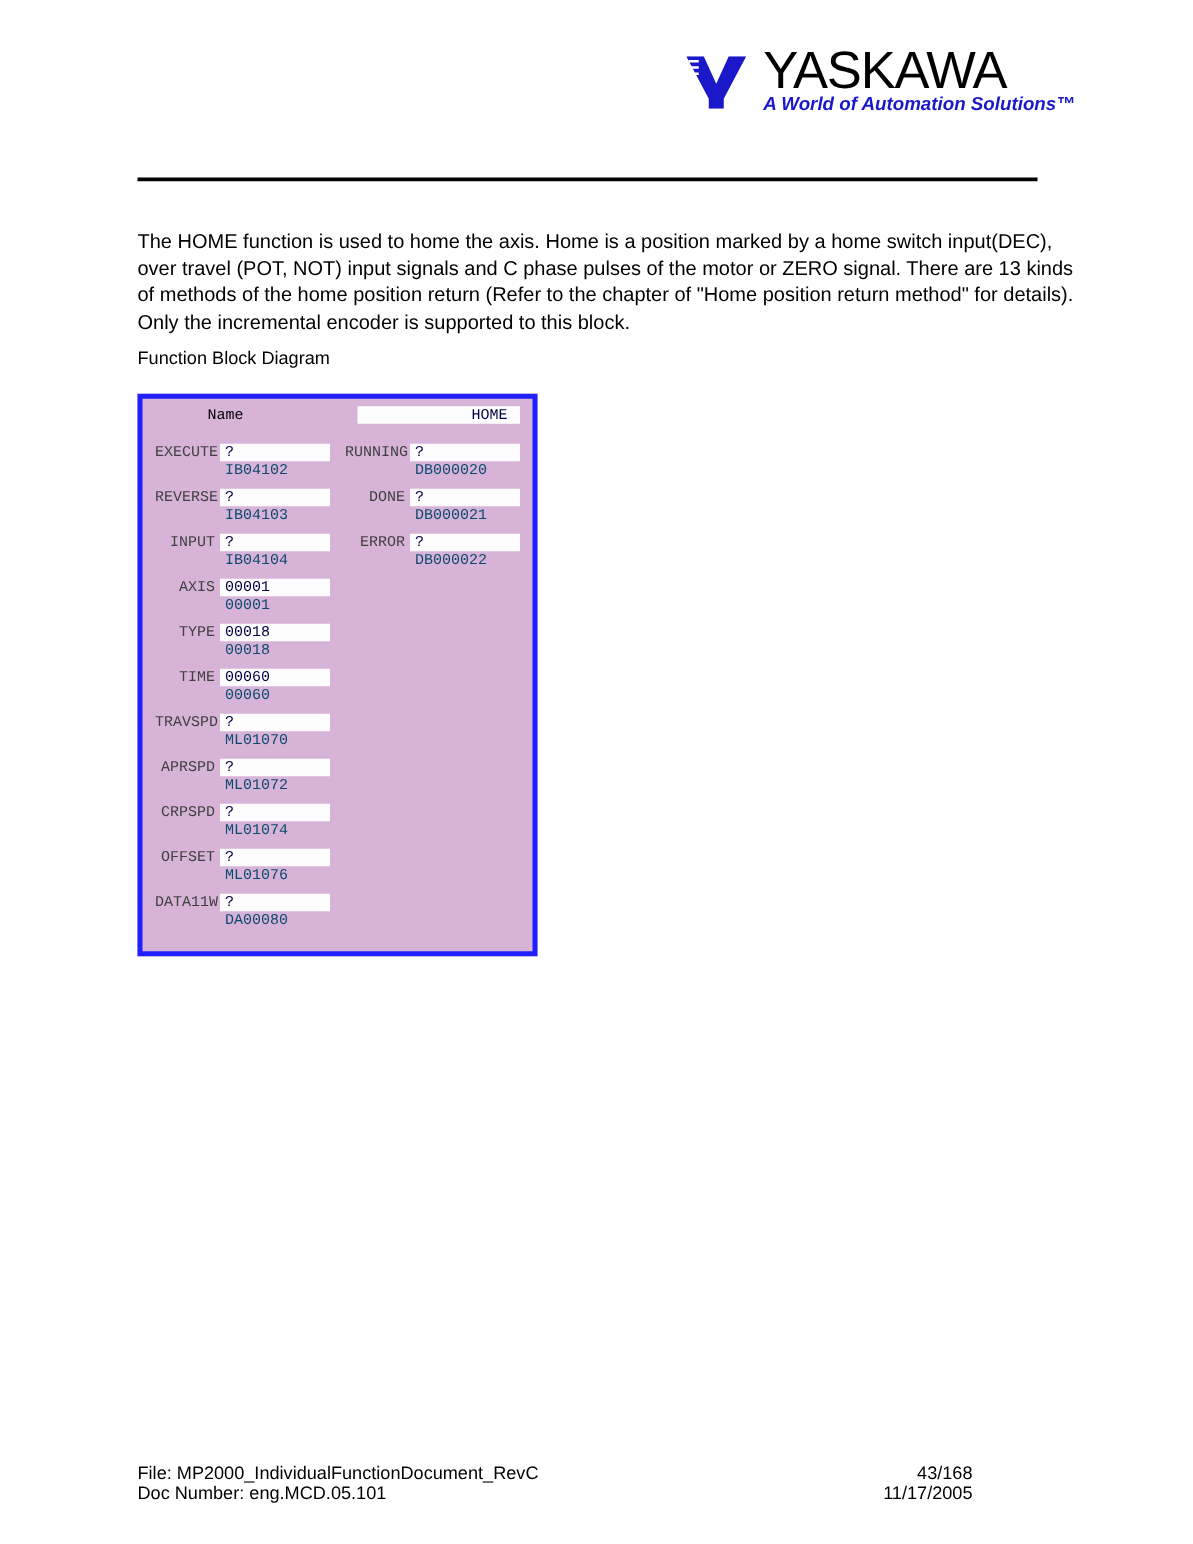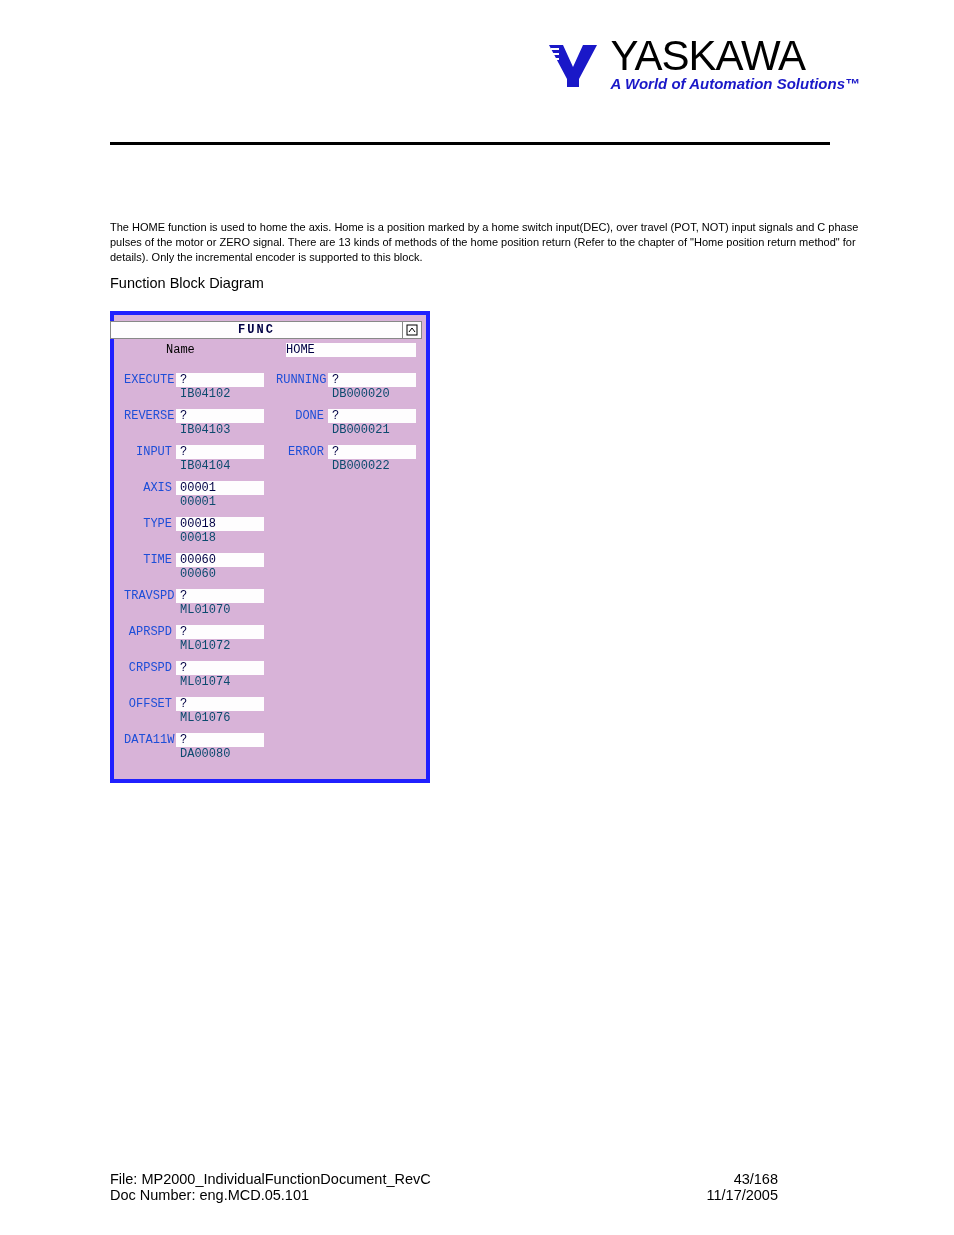--- a/index.html
+++ b/index.html
@@ -52,22 +52,22 @@
     margin-top: -2px;
     white-space: nowrap;
   }
   .hr {
     border: none;
     border-top: 3px solid #000;
     margin: 50px 0 0 0;
     width: calc(100% - 30px);
   }
   .body-text {
-    margin-top: 75px;
-    font-size: 11px;
+    margin-top: 38px;
+    font-size: 16px;
     line-height: 1.35;
     color: #000;
   }
   .section-label {
     margin-top: 10px;
     font-size: 14.5px;
   }
   .fb-wrap {
     margin-top: 20px;
   }
@@ -111,40 +111,40 @@
     display: flex;
     margin: 0 4px 16px 4px;
   }
   .fb-name-left {
     flex: 1;
     padding-left: 42px;
   }
   .fb-name-right {
     flex: 1;
     background: #fefdfe;
-    text-align: left;
+    text-align: right;
     padding-right: 10px;
     color: #004;
   }
   .fb-row {
     display: flex;
     margin: 0 4px 8px 4px;
   }
   .fb-col {
     flex: 1;
     display: flex;
   }
   .fb-col-gap {
     width: 12px;
   }
   .plabel {
     width: 48px;
     text-align: right;
     padding-right: 4px;
-    color: #1d4ed8;
+    color: #404040;
   }
   .pvals {
     flex: 1;
     display: flex;
     flex-direction: column;
     gap: 0;
   }
   .pval-top {
     background: #fefdfe;
     padding: 0 4px;
@@ -191,29 +191,20 @@
     </div>
   </div>
 
   <hr class="hr">
 
   <div class="body-text">The HOME function is used to home the axis.  Home is a position marked by a home switch input(DEC), over travel (POT, NOT) input signals and C phase pulses of the motor or ZERO signal.  There are 13 kinds of methods of the home position return (Refer to the chapter of "Home position return method" for details).  Only the incremental encoder is supported to this block.</div>
   <div class="section-label">Function Block Diagram</div>
 
   <div class="fb-wrap">
     <div class="fb">
-      <div class="fb-titlebar">
-        <div class="fb-title-box">FUNC</div>
-        <div class="fb-title-icon">
-          <svg width="12" height="12" viewBox="0 0 12 12">
-              <rect x="1" y="1" width="10" height="10" fill="none" stroke="#000" stroke-width="1"></rect>
-              <path d="M3 8 L6 4 L9 8" fill="none" stroke="#000" stroke-width="1"></path>
-            </svg>
-        </div>
-      </div>
       <div class="fb-name-row">
         <div class="fb-name-left">Name</div>
         <div class="fb-name-right">HOME</div>
       </div>
       <div id="fb-rows">
           <div class="fb-row">
             <div class="fb-col">
               <div class="plabel">EXECUTE</div>
               <div class="pvals">
                 <div class="pval-top">?</div>

